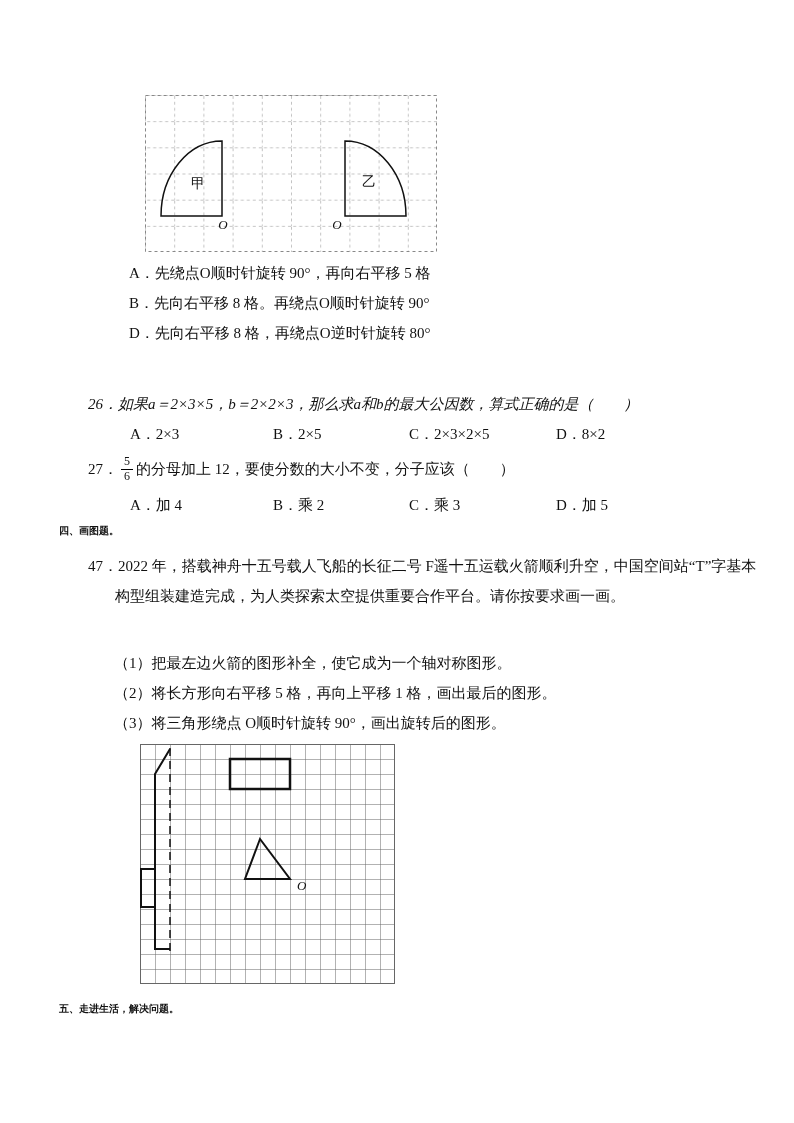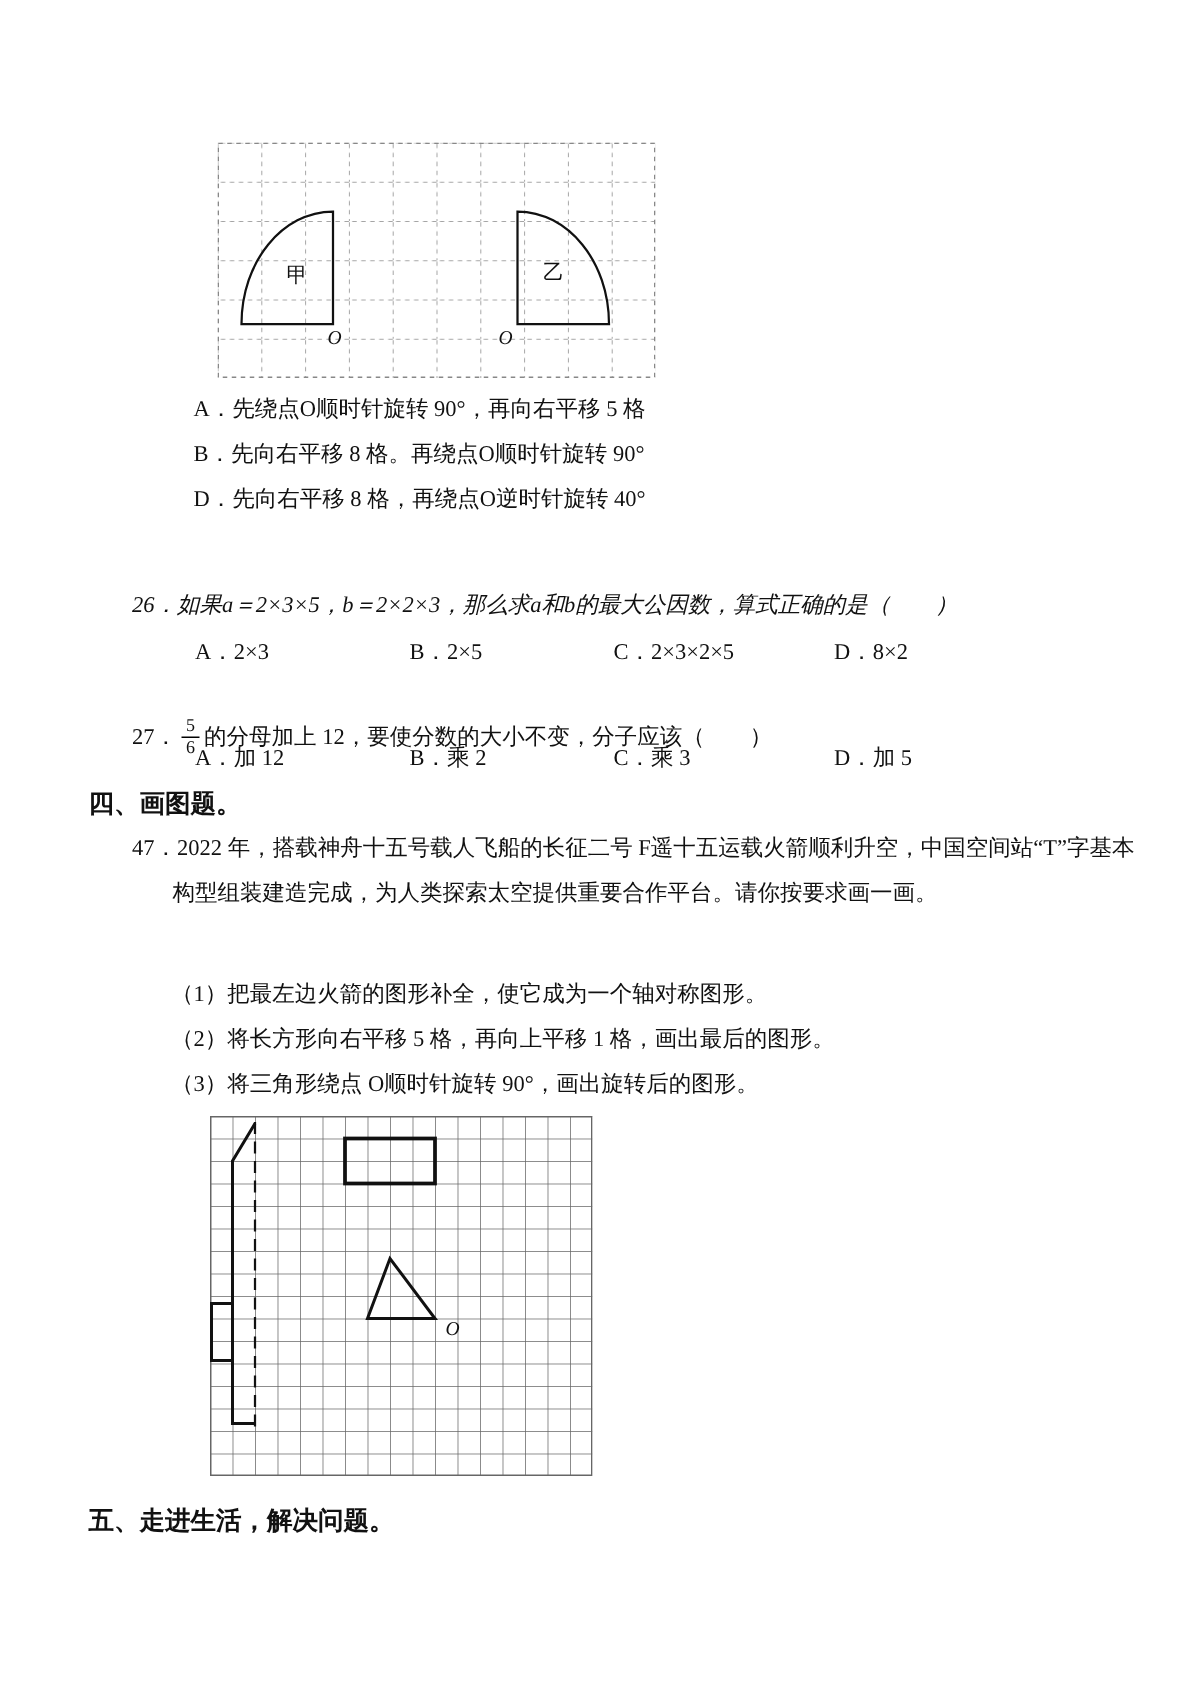--- a/index.html
+++ b/index.html
@@ -3,21 +3,21 @@
 <meta charset="utf-8">
 <style>
   html,body{margin:0;padding:0;background:#fff;}
   .page{position:relative;width:794px;height:1123px;background:#ffffff;overflow:hidden;
         font-family:"Liberation Serif","DejaVu Serif",serif;color:#111;}
   .abs{position:absolute;}
   .txt{font-size:15px;line-height:22px;white-space:nowrap;font-style:italic;}
   .opt-list div{font-size:15px;line-height:30px;white-space:nowrap;}
   .optrow{left:0;width:634px;height:24px;}
   .optrow span{position:absolute;font-size:15px;white-space:nowrap;}
-  .sec{font-weight:bold;font-size:17px;white-space:nowrap;}
+  .sec{font-weight:bold;font-size:10px;white-space:nowrap;}
   .hang{font-size:15px;line-height:30px;padding-left:27px;text-indent:-27px;}
   .subs div{font-size:15px;line-height:30px;white-space:nowrap;}
   .q27row{display:flex;align-items:center;font-size:15px;}
   .frac{display:inline-flex;flex-direction:column;align-items:center;margin:0 3px;
         font-size:12px;line-height:1.1;}
   .frac .den{border-top:1px solid #000;}
   .frac span{padding:0 3px;}
   svg text{font-family:"Liberation Serif","DejaVu Serif",serif;fill:#111;}
 </style>
 </head>
@@ -37,41 +37,41 @@
     <path d="M200 46 C233.7 46 261 79.6 261 121 L200 121 Z" fill="none" stroke="#111" stroke-width="1.5"></path>
     <text x="53" y="93" font-size="14" text-anchor="middle">甲</text>
     <text x="224" y="91" font-size="14" text-anchor="middle">乙</text>
     <text x="78" y="134" font-size="13" font-style="italic" text-anchor="middle">O</text>
     <text x="192" y="134" font-size="13" font-style="italic" text-anchor="middle">O</text>
   </svg>
 
   <div class="abs opt-list" style="left:129px;top:258px">
     <div>A．先绕点O顺时针旋转 90°，再向右平移 5 格</div>
     <div>B．先向右平移 8 格。再绕点O顺时针旋转 90°</div>
-    <div>D．先向右平移 8 格，再绕点O逆时针旋转 40°</div>
+    <div>D．先向右平移 8 格，再绕点O逆时针旋转 80°</div>
   </div>
 
   <div class="abs txt" style="left:88px;top:393px">26．如果a＝2×3×5，b＝2×2×3，那么求a和b的最大公因数，算式正确的是（　　）</div>
   <div class="abs optrow" style="top:425px">
     <span style="left:130px">A．2×3</span>
     <span style="left:273px">B．2×5</span>
     <span style="left:409px">C．2×3×2×5</span>
     <span style="left:556px">D．8×2</span>
   </div>
 
-  <div class="abs q27row" style="left:88px;top:472px;height:38px">
+  <div class="abs q27row" style="left:88px;top:450px;height:38px">
     <span>27．</span>
     <span class="frac">
       <span class="num">5</span>
       <span class="den">6</span>
     </span>
     <span>的分母加上 12，要使分数的大小不变，分子应该（　　）</span>
   </div>
   <div class="abs optrow" style="top:496px">
-    <span style="left:130px">A．加 12</span>
+    <span style="left:130px">A．加 4</span>
     <span style="left:273px">B．乘 2</span>
     <span style="left:409px">C．乘 3</span>
     <span style="left:556px">D．加 5</span>
   </div>
 
   <div class="abs sec" style="left:59px;top:524px">四、画图题。</div>
 
   <div class="abs hang" style="left:88px;top:551px;width:648px">47．2022 年，搭载神舟十五号载人飞船的长征二号 F遥十五运载火箭顺利升空，中国空间站“T”字基本构型组装建造完成，为人类探索太空提供重要合作平台。请你按要求画一画。</div>
   <div class="abs subs" style="left:114px;top:648px">
     <div>（1）把最左边火箭的图形补全，使它成为一个轴对称图形。</div>

